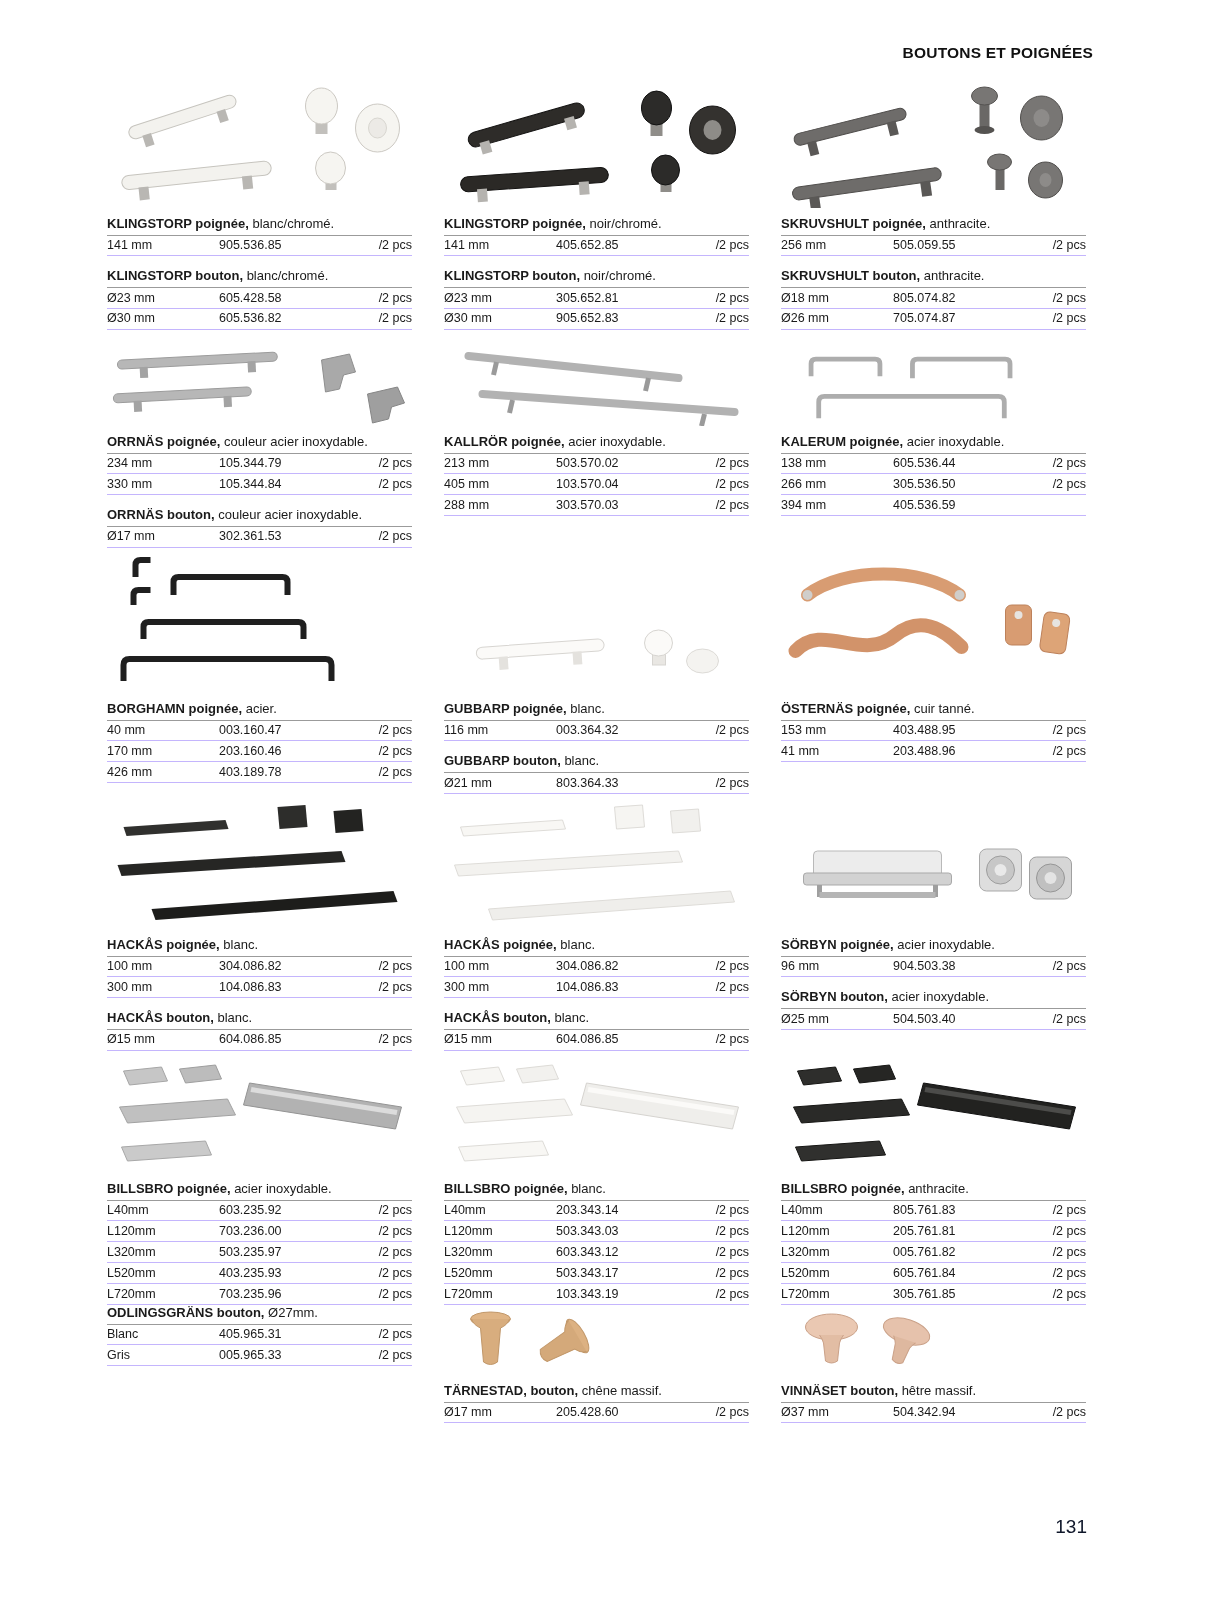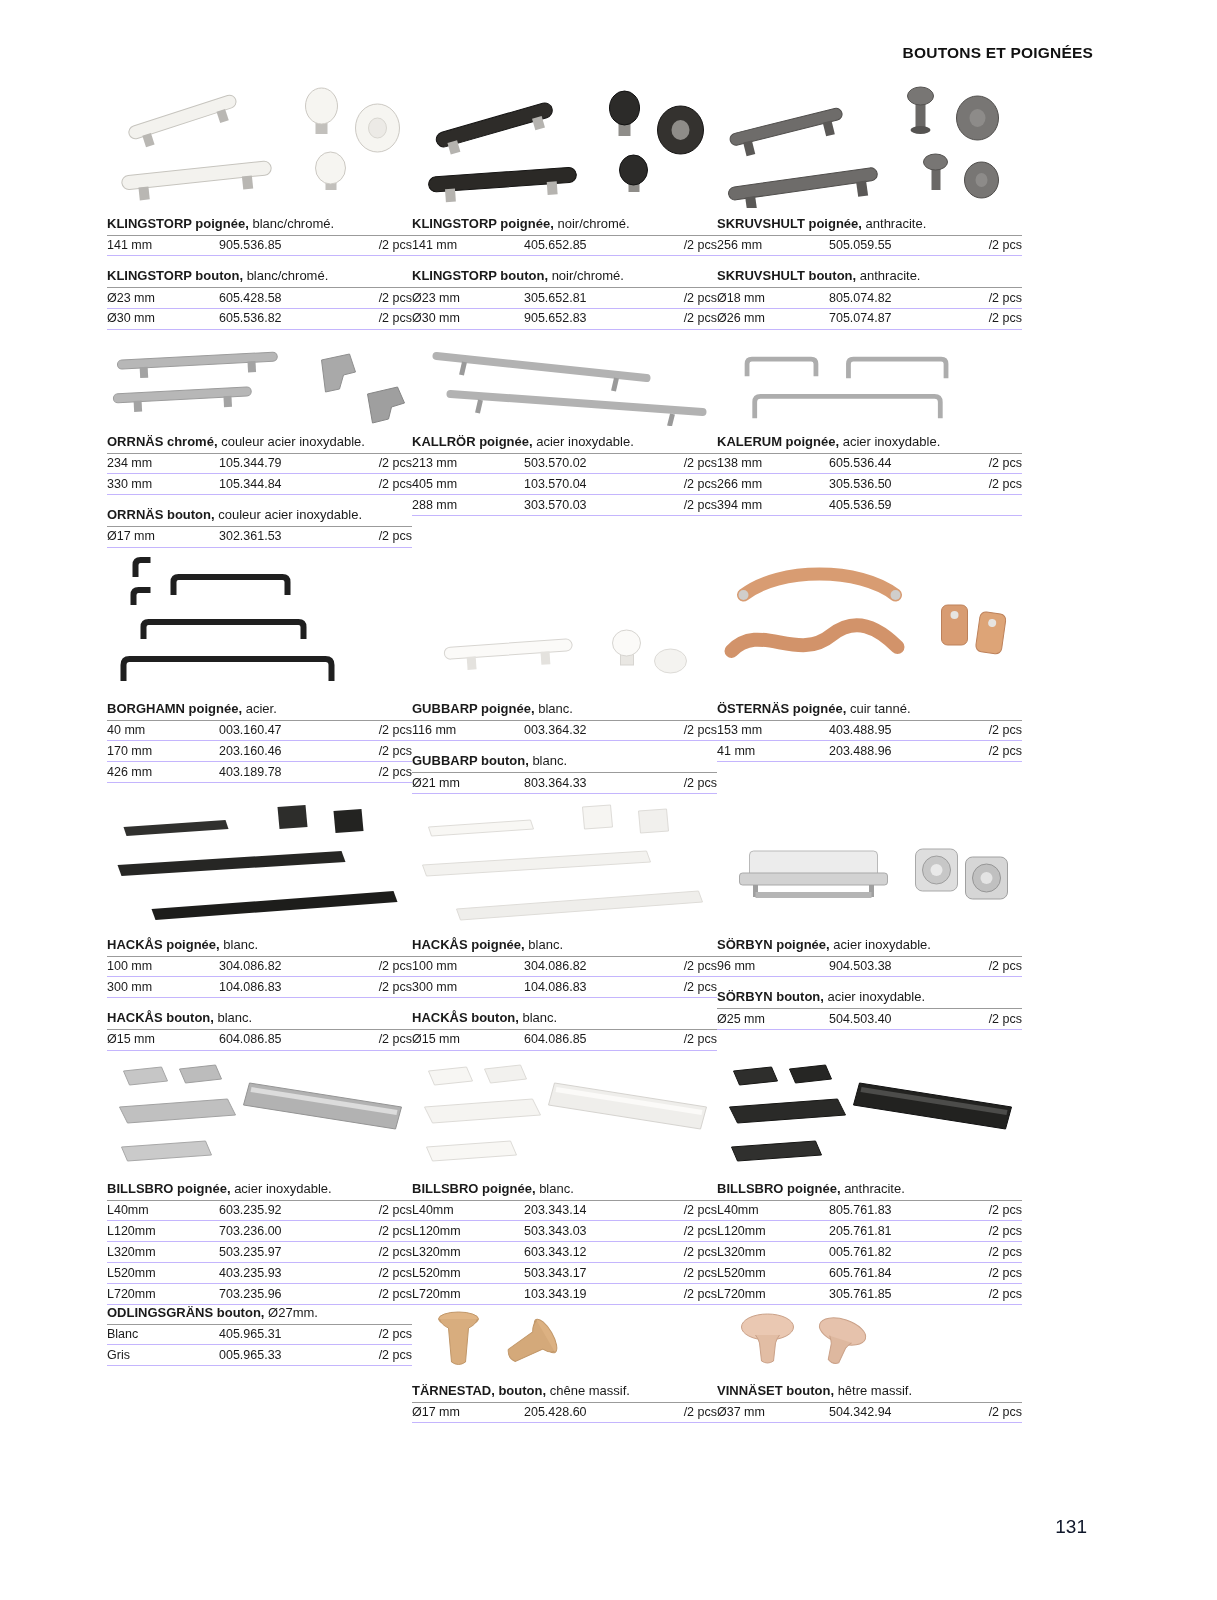--- a/index.html
+++ b/index.html
@@ -12,21 +12,21 @@
     overflow: hidden;
   }
   .page { position: absolute; inset: 0; }
   .header {
     position: absolute; top: 44px; right: 124px;
     font-size: 15.5px; font-weight: 700; letter-spacing: 0.2px;
     color: #111;
   }
   .grid {
     position: absolute; top: 80px; left: 107px;
-    display: flex; 
+    display: flex; gap: 32px;
   }
   .column { width: 305px; display: flex; flex-direction: column; }
   .section { position: relative; }
   .image-area {
     position: relative;
     margin-bottom: 8px;
     display: flex; align-items: flex-end; justify-content: flex-start;
   }
   .image-area svg { width: 100%; height: 100%; display: block; }
   .group { margin-bottom: 12px; }
@@ -118,21 +118,21 @@
  <g transform="rotate(-3 80 60)">
                 <rect x="4" y="52" width="138" height="9" rx="4.5" fill="#b7b7b7" stroke="#9c9c9c"></rect>
                 <rect x="24" y="60" width="8" height="11" fill="#a3a3a3"></rect>
                 <rect x="114" y="60" width="8" height="11" fill="#a3a3a3"></rect>
               </g>
  <path d="M212,22 l28,-6 6,18 -12,3 -4,14 -14,3 z" fill="#a9a9a9" stroke="#8f8f8f"></path>
  <path d="M258,56 l30,-7 7,16 -13,4 -3,12 -16,4 z" fill="#9f9f9f" stroke="#868686"></path>
 </svg>
           </div>
           <div class="group">
-            <div class="group-title"><span class="title-name">ORRNÄS chromé,</span> <span class="title-desc">couleur acier inoxydable.</span></div>
+            <div class="group-title"><span class="title-name">ORRNÄS poignée,</span> <span class="title-desc">couleur acier inoxydable.</span></div>
             <div class="rows">
               <div class="row">
                 <span class="cell-size">234 mm</span>
                 <span class="cell-article">105.344.79</span>
                 <span class="cell-qty">/2 pcs</span>
               </div>
               <div class="row">
                 <span class="cell-size">330 mm</span>
                 <span class="cell-article">105.344.84</span>
                 <span class="cell-qty">/2 pcs</span>

